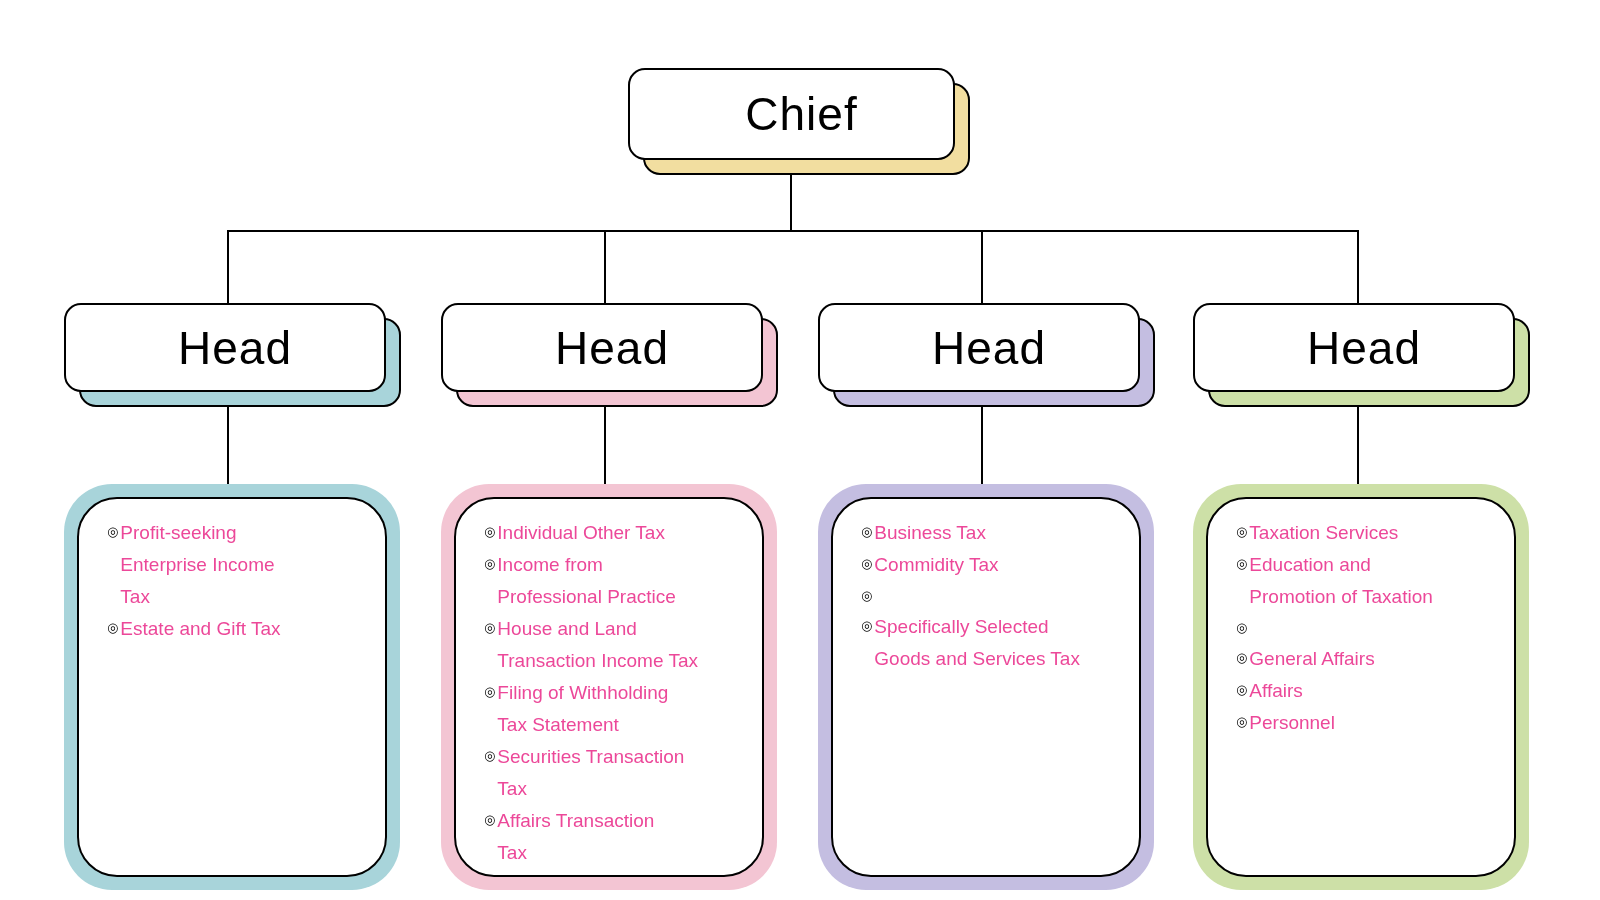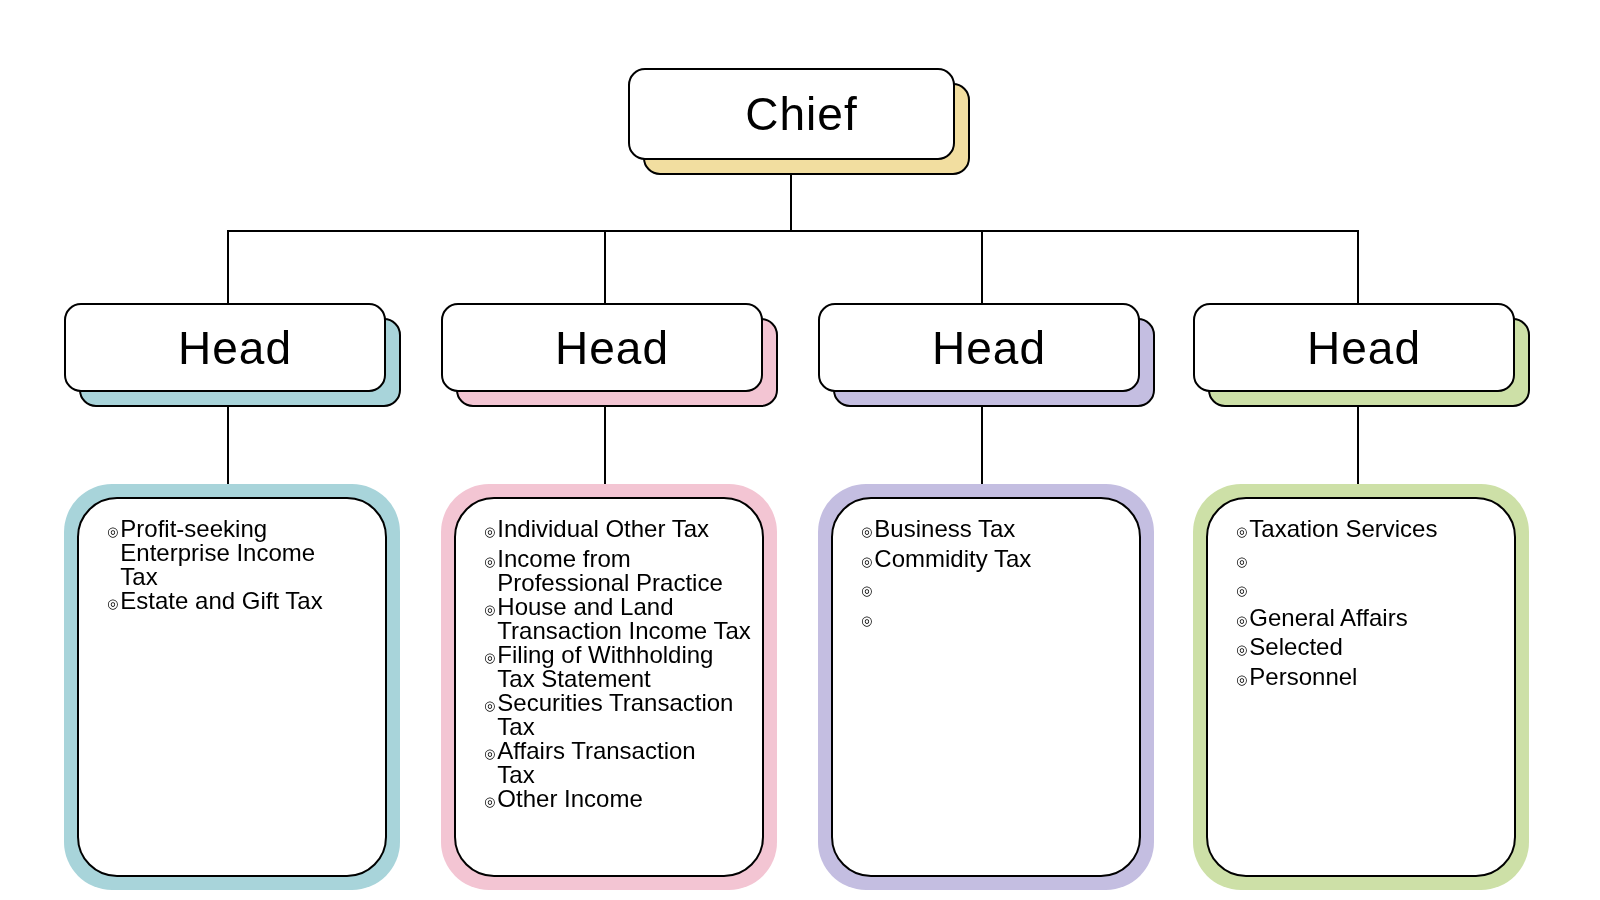--- a/index.html
+++ b/index.html
@@ -80,23 +80,23 @@
   .item { display: flex; align-items: flex-start; }
   .bullet {
     font-family: "DejaVu Sans", sans-serif;
     font-size: 13px;
     line-height: 29.5px;
     margin-right: 2px;
     flex: 0 0 auto;
     color: #000;
   }
   .item-text {
-    font-size: 24px;
-    line-height: 24px;
-    color: #000000;
+    font-size: 19px;
+    line-height: 32px;
+    color: #ec4899;
     white-space: pre-line;
   }
 </style>
 </head>
 <body>
 
 <div class="canvas">
 
   <svg class="connectors" viewBox="0 0 1600 900">
     <line x1="791" y1="158" x2="791" y2="232"></line>
@@ -205,43 +205,47 @@
       </div>
         <div class="item">
         <span class="bullet">◎</span>
         <span class="item-text">Commidity Tax</span>
       </div>
         <div class="item">
         <span class="bullet">◎</span>
       </div>
         <div class="item">
         <span class="bullet">◎</span>
+        <span class="item-text">Specifically Selected
+Goods and Services Tax</span>
       </div>
       </div>
   </div>
   <div class="listbox list-4" style="--accent: #CDE0A7;">
     <div class="inner">
 
     <div class="item">
         <span class="bullet">◎</span>
         <span class="item-text">Taxation Services</span>
       </div>
         <div class="item">
         <span class="bullet">◎</span>
+        <span class="item-text">Education and
+Promotion of Taxation</span>
       </div>
         <div class="item">
         <span class="bullet">◎</span>
       </div>
         <div class="item">
         <span class="bullet">◎</span>
         <span class="item-text">General Affairs</span>
       </div>
         <div class="item">
         <span class="bullet">◎</span>
-        <span class="item-text">Selected</span>
+        <span class="item-text">Affairs</span>
       </div>
         <div class="item">
         <span class="bullet">◎</span>
         <span class="item-text">Personnel</span>
       </div>
       </div>
   </div>
 
 </div>
 

